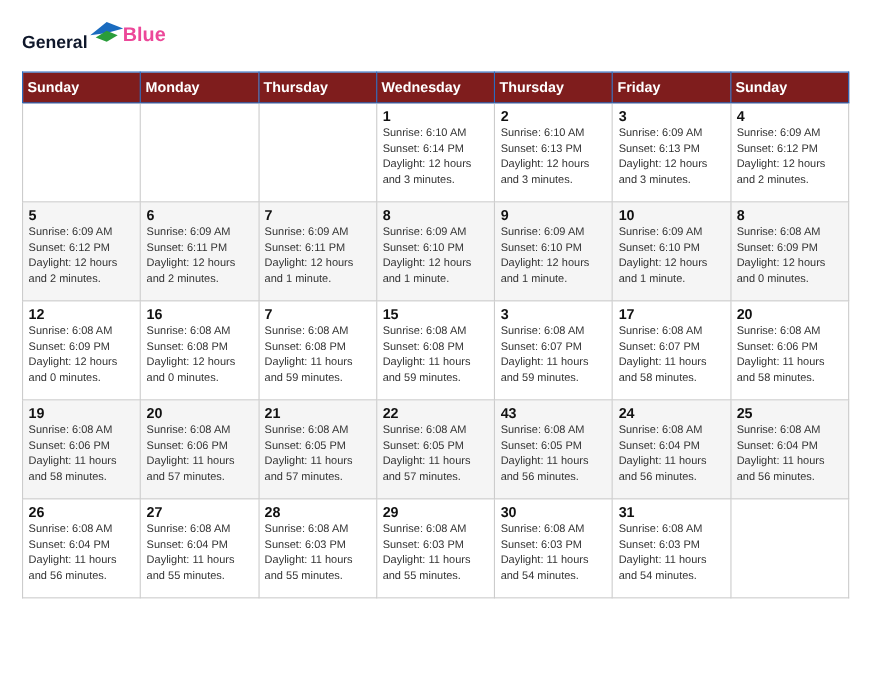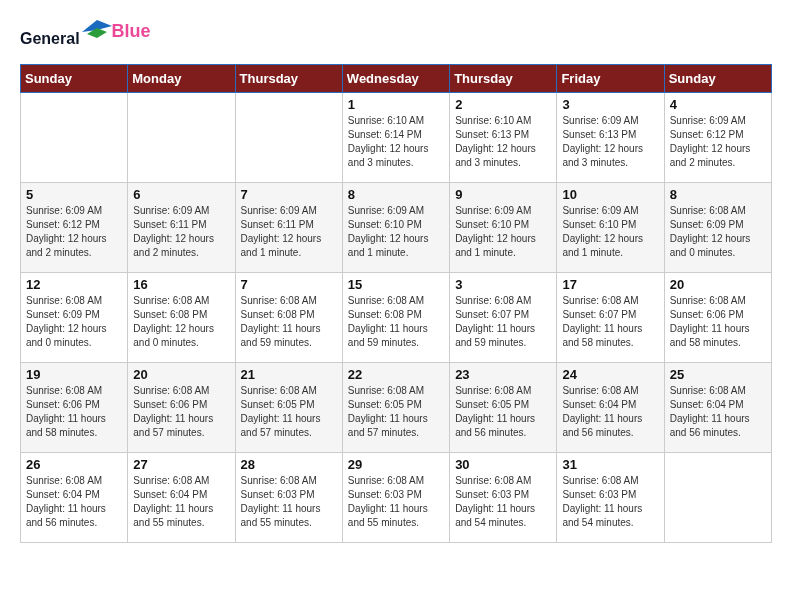--- a/index.html
+++ b/index.html
@@ -272,21 +272,21 @@
 and 57 minutes.</div>
         </td>
         <td>
           <div class="day-number">22</div>
           <div class="day-detail" style="white-space: pre-line;">Sunrise: 6:08 AM
 Sunset: 6:05 PM
 Daylight: 11 hours
 and 57 minutes.</div>
         </td>
         <td>
-          <div class="day-number">23</div>
+          <div class="day-number">43</div>
           <div class="day-detail" style="white-space: pre-line;">Sunrise: 6:08 AM
 Sunset: 6:05 PM
 Daylight: 11 hours
 and 56 minutes.</div>
         </td>
         <td>
           <div class="day-number">24</div>
           <div class="day-detail" style="white-space: pre-line;">Sunrise: 6:08 AM
 Sunset: 6:04 PM
 Daylight: 11 hours

